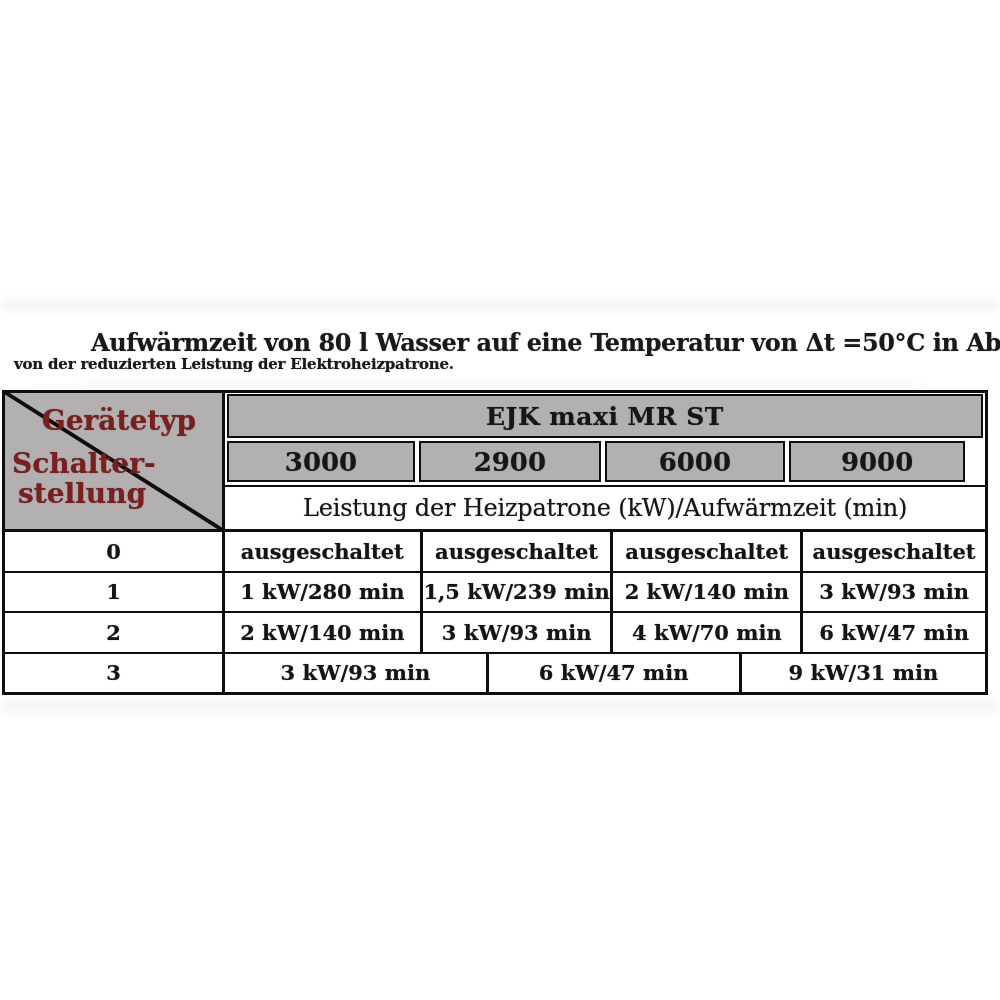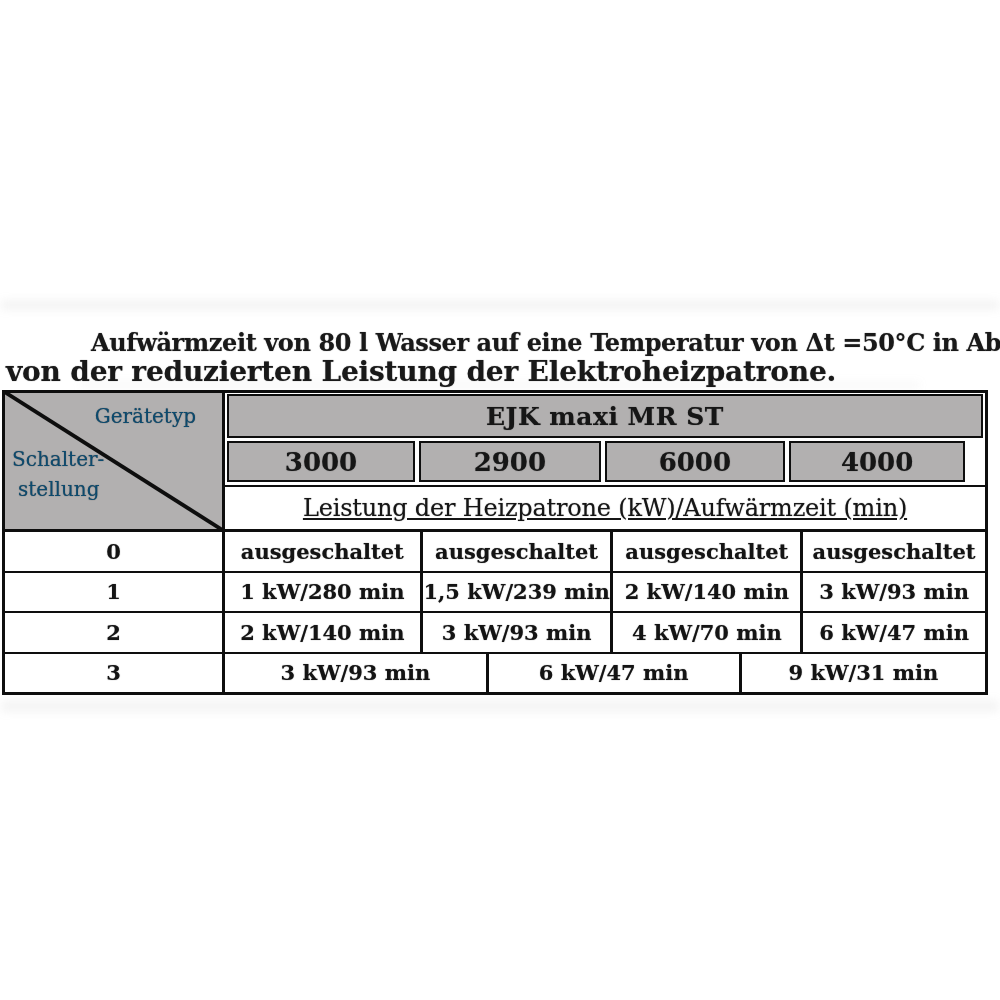--- a/index.html
+++ b/index.html
@@ -7,42 +7,42 @@
   body {
     position: relative;
     font-family: "DejaVu Serif", "Liberation Serif", serif;
     color: #161616;
   }
   .scan-text { text-shadow: 0 0 1px rgba(10,10,10,0.55); }
 
   
   .title-line { position: absolute; font-weight: bold; color: #191919; white-space: nowrap; }
   .title-line1 { left: 91px; top: 328px; font-size: 24px; letter-spacing: -0.4px; }
-  .title-line2 { left: 6px;  top: 355px; font-size: 28px; letter-spacing: -0.2px; }
+  .title-line2 { left: 14px;  top: 355px; font-size: 15px; letter-spacing: -0.2px; }
 
   
   .smudge { position: absolute; background: rgba(150,150,150,0.10); filter: blur(4px); border-radius: 8px; }
   .smudge-a { left: 0; top: 300px; width: 1000px; height: 10px; }
   .smudge-b { left: 0; top: 700px; width: 1000px; height: 12px; }
   .smudge-c { left: 80px; top: 382px; width: 840px; height: 6px; background: rgba(150,150,150,0.08); }
 
   
   .doc-table {
     position: absolute; left: 2px; top: 390px; width: 986px; height: 305px;
     border: 3px solid #0e0e0e; background: #ffffff;
     display: flex; flex-direction: column;
   }
   .thead { display: flex; height: 139px; border-bottom: 3px solid #0e0e0e; background: #ffffff; }
 
   .corner-cell {
     position: relative; width: 220px; flex: 0 0 220px;
     background: #b2b0b0; border-right: 3px solid #0e0e0e;
   }
   .corner-cell svg { position: absolute; left: 0; top: 0; width: 100%; height: 100%; }
-  .corner-label { position: absolute; font-weight: normal; font-size: 20px; color: #0c4a6e; }
+  .corner-label { position: absolute; font-weight: bold; font-size: 28px; color: #7f1d1d; }
   .corner-top { right: 26px; top: 11px; }
   .corner-b1 { left: 7px; top: 54px; }
   .corner-b2 { left: 13px; top: 84px; }
 
   .head-right { flex: 1 1 auto; display: flex; flex-direction: column; background: #ffffff; }
 
   .product-row { height: 47px; padding: 1px 2px 2px 2px; display: flex; }
   .product-cell {
     flex: 1 1 auto; background: #b2b0b0; border: 2px solid #0e0e0e;
     display: flex; align-items: center; justify-content: center;
@@ -50,21 +50,21 @@
   }
   .models-row { height: 44px; padding: 1px 20px 2px 2px; display: flex; gap: 4px; }
   .model-cell {
     background: #b2b0b0; border: 2px solid #0e0e0e;
     display: flex; align-items: center; justify-content: center;
     font-weight: bold; font-size: 26px;
   }
   .model-1 { flex: 196 0 0; } .model-2 { flex: 189 0 0; }
   .model-3 { flex: 188 0 0; } .model-4 { flex: 183 0 0; }
 
-  .measure-row { flex: 1 1 auto; padding: 1px 0 0 0; display: flex; text-decoration: underline; }
+  .measure-row { flex: 1 1 auto; padding: 1px 0 0 0; display: flex; }
   .measure-cell {
     flex: 1 1 auto; border-top: 2px solid #0e0e0e;
     display: flex; align-items: center; justify-content: center;
     font-size: 24px; font-weight: normal; letter-spacing: -0.2px;
   }
 
   .tbody { flex: 1 1 auto; display: flex; flex-direction: column; }
   .data-row { flex: 1 1 auto; display: flex; border-top: 2px solid #0e0e0e; }
   .data-row:first-child { border-top: none; }
   .cell {
@@ -101,21 +101,21 @@
     </div>
 
     <div class="head-right">
       <div class="product-row">
         <div class="product-cell scan-text">EJK maxi MR ST</div>
       </div>
       <div class="models-row">
         <div class="model-cell model-1 scan-text">3000</div>
         <div class="model-cell model-2 scan-text">2900</div>
         <div class="model-cell model-3 scan-text">6000</div>
-        <div class="model-cell model-4 scan-text">4000</div>
+        <div class="model-cell model-4 scan-text">9000</div>
       </div>
       <div class="measure-row">
         <div class="measure-cell scan-text">Leistung der Heizpatrone (kW)/Aufwärmzeit (min)</div>
       </div>
     </div>
 
   </div>
 
   <div class="tbody">
 

